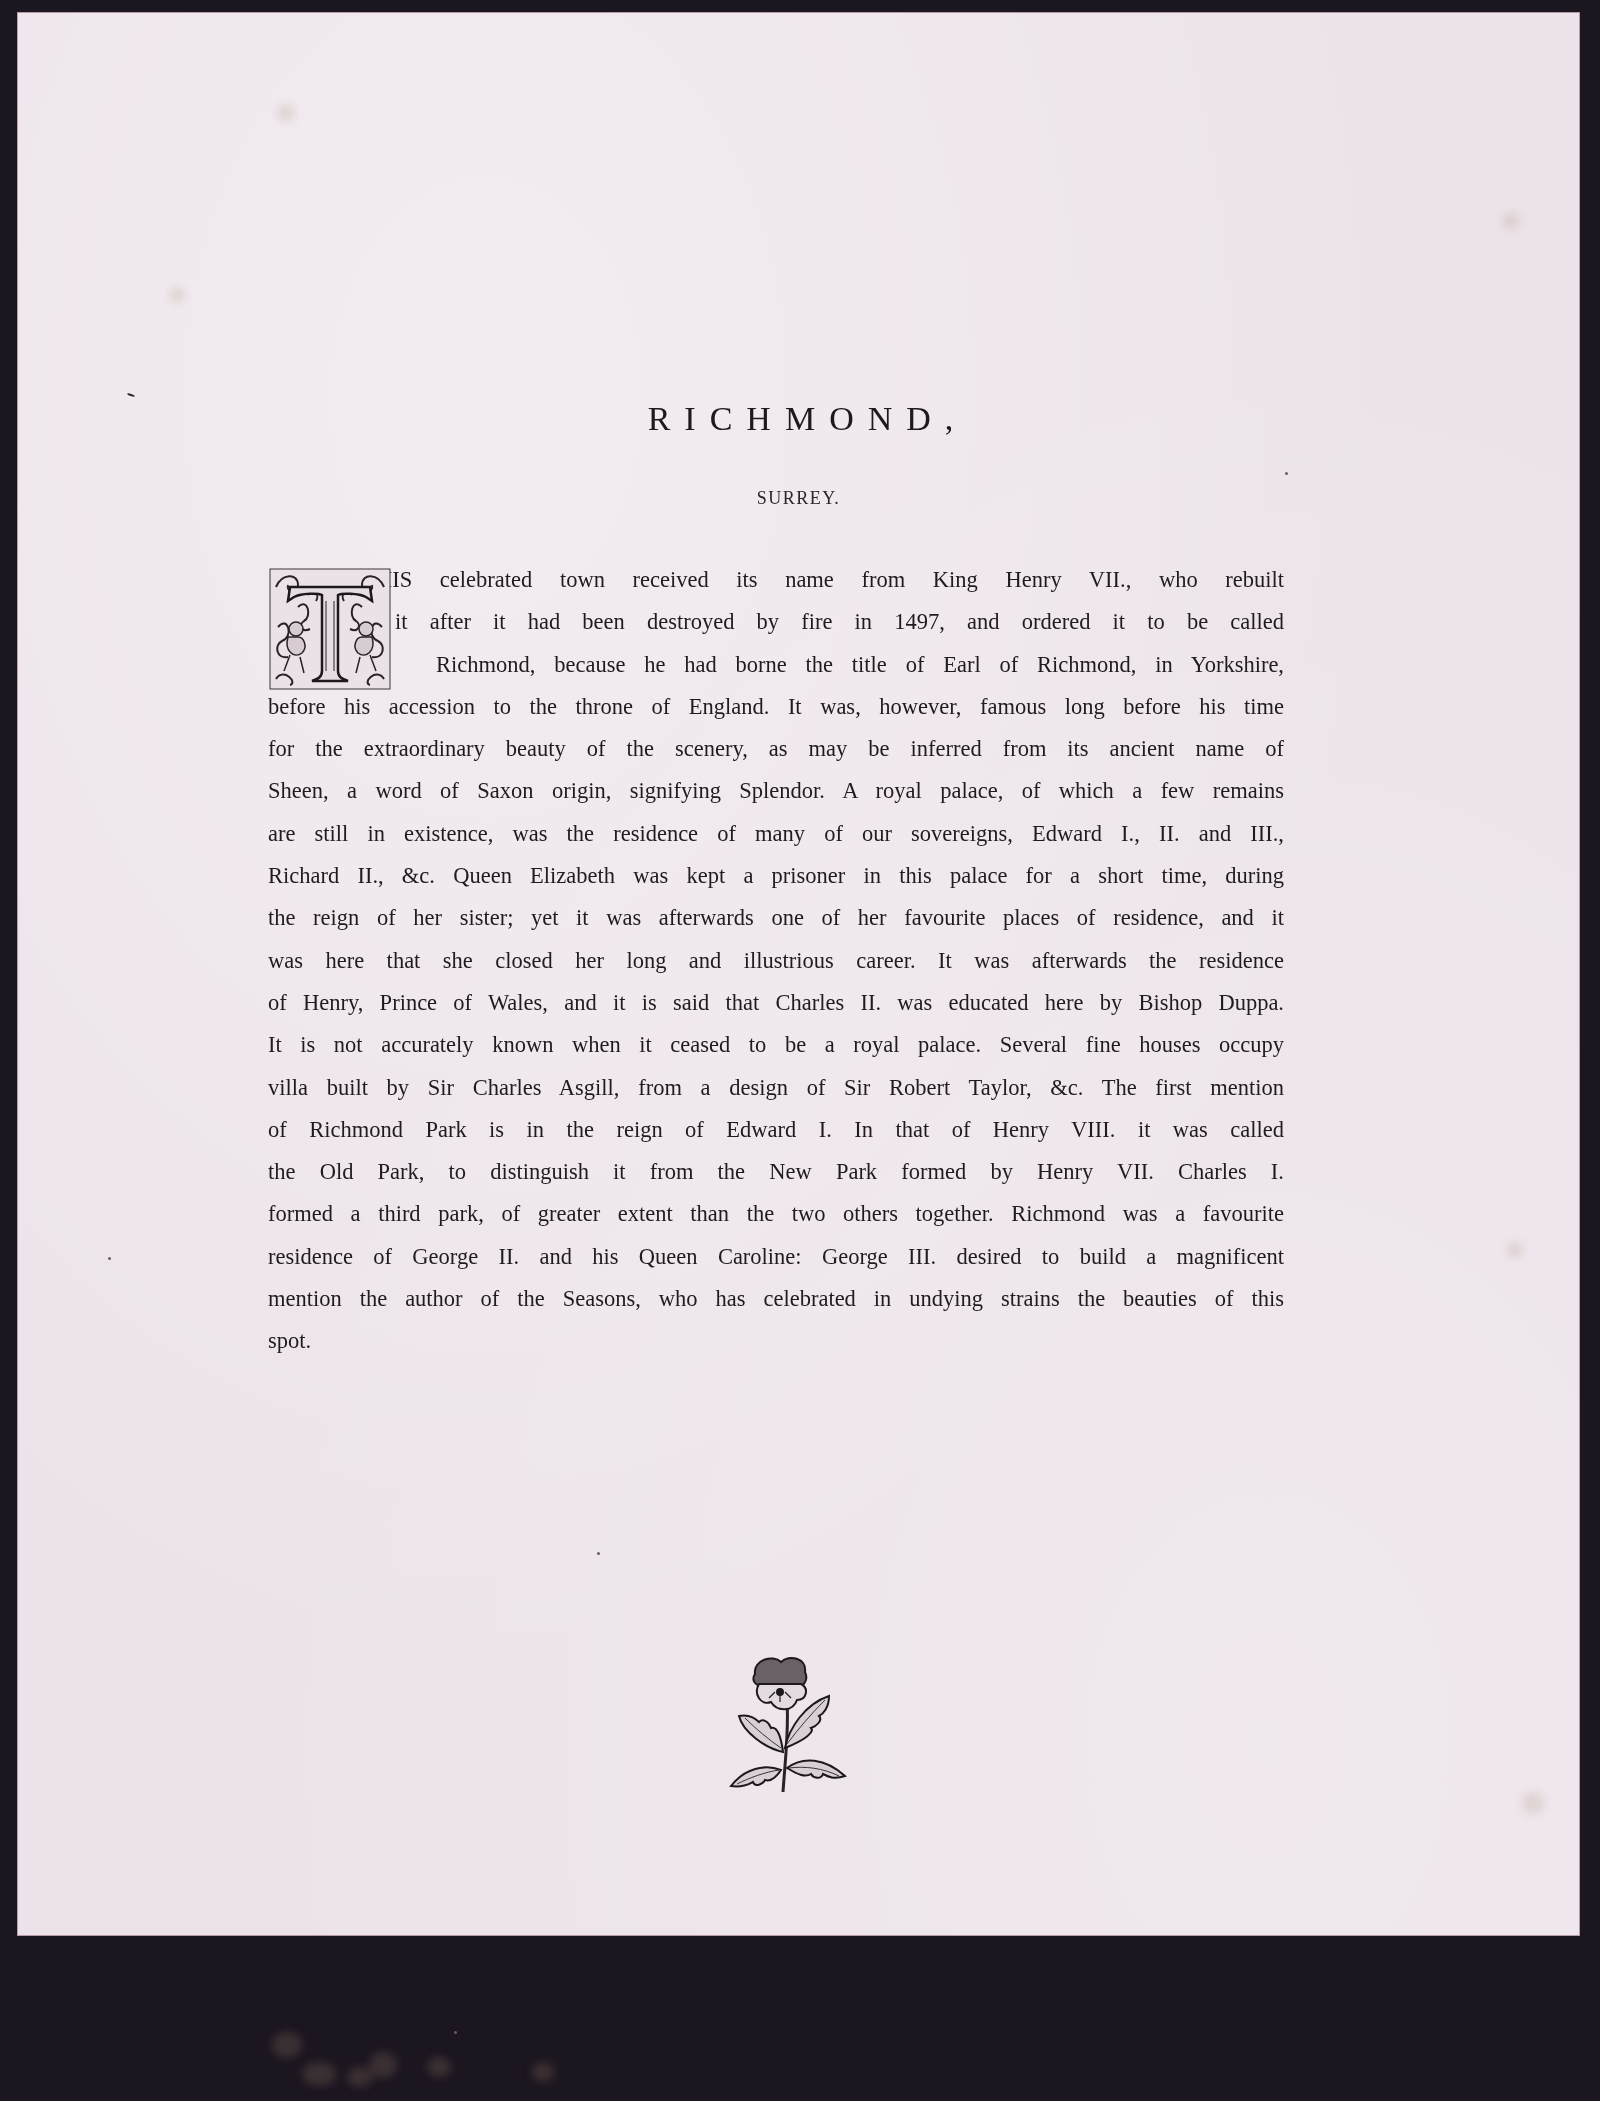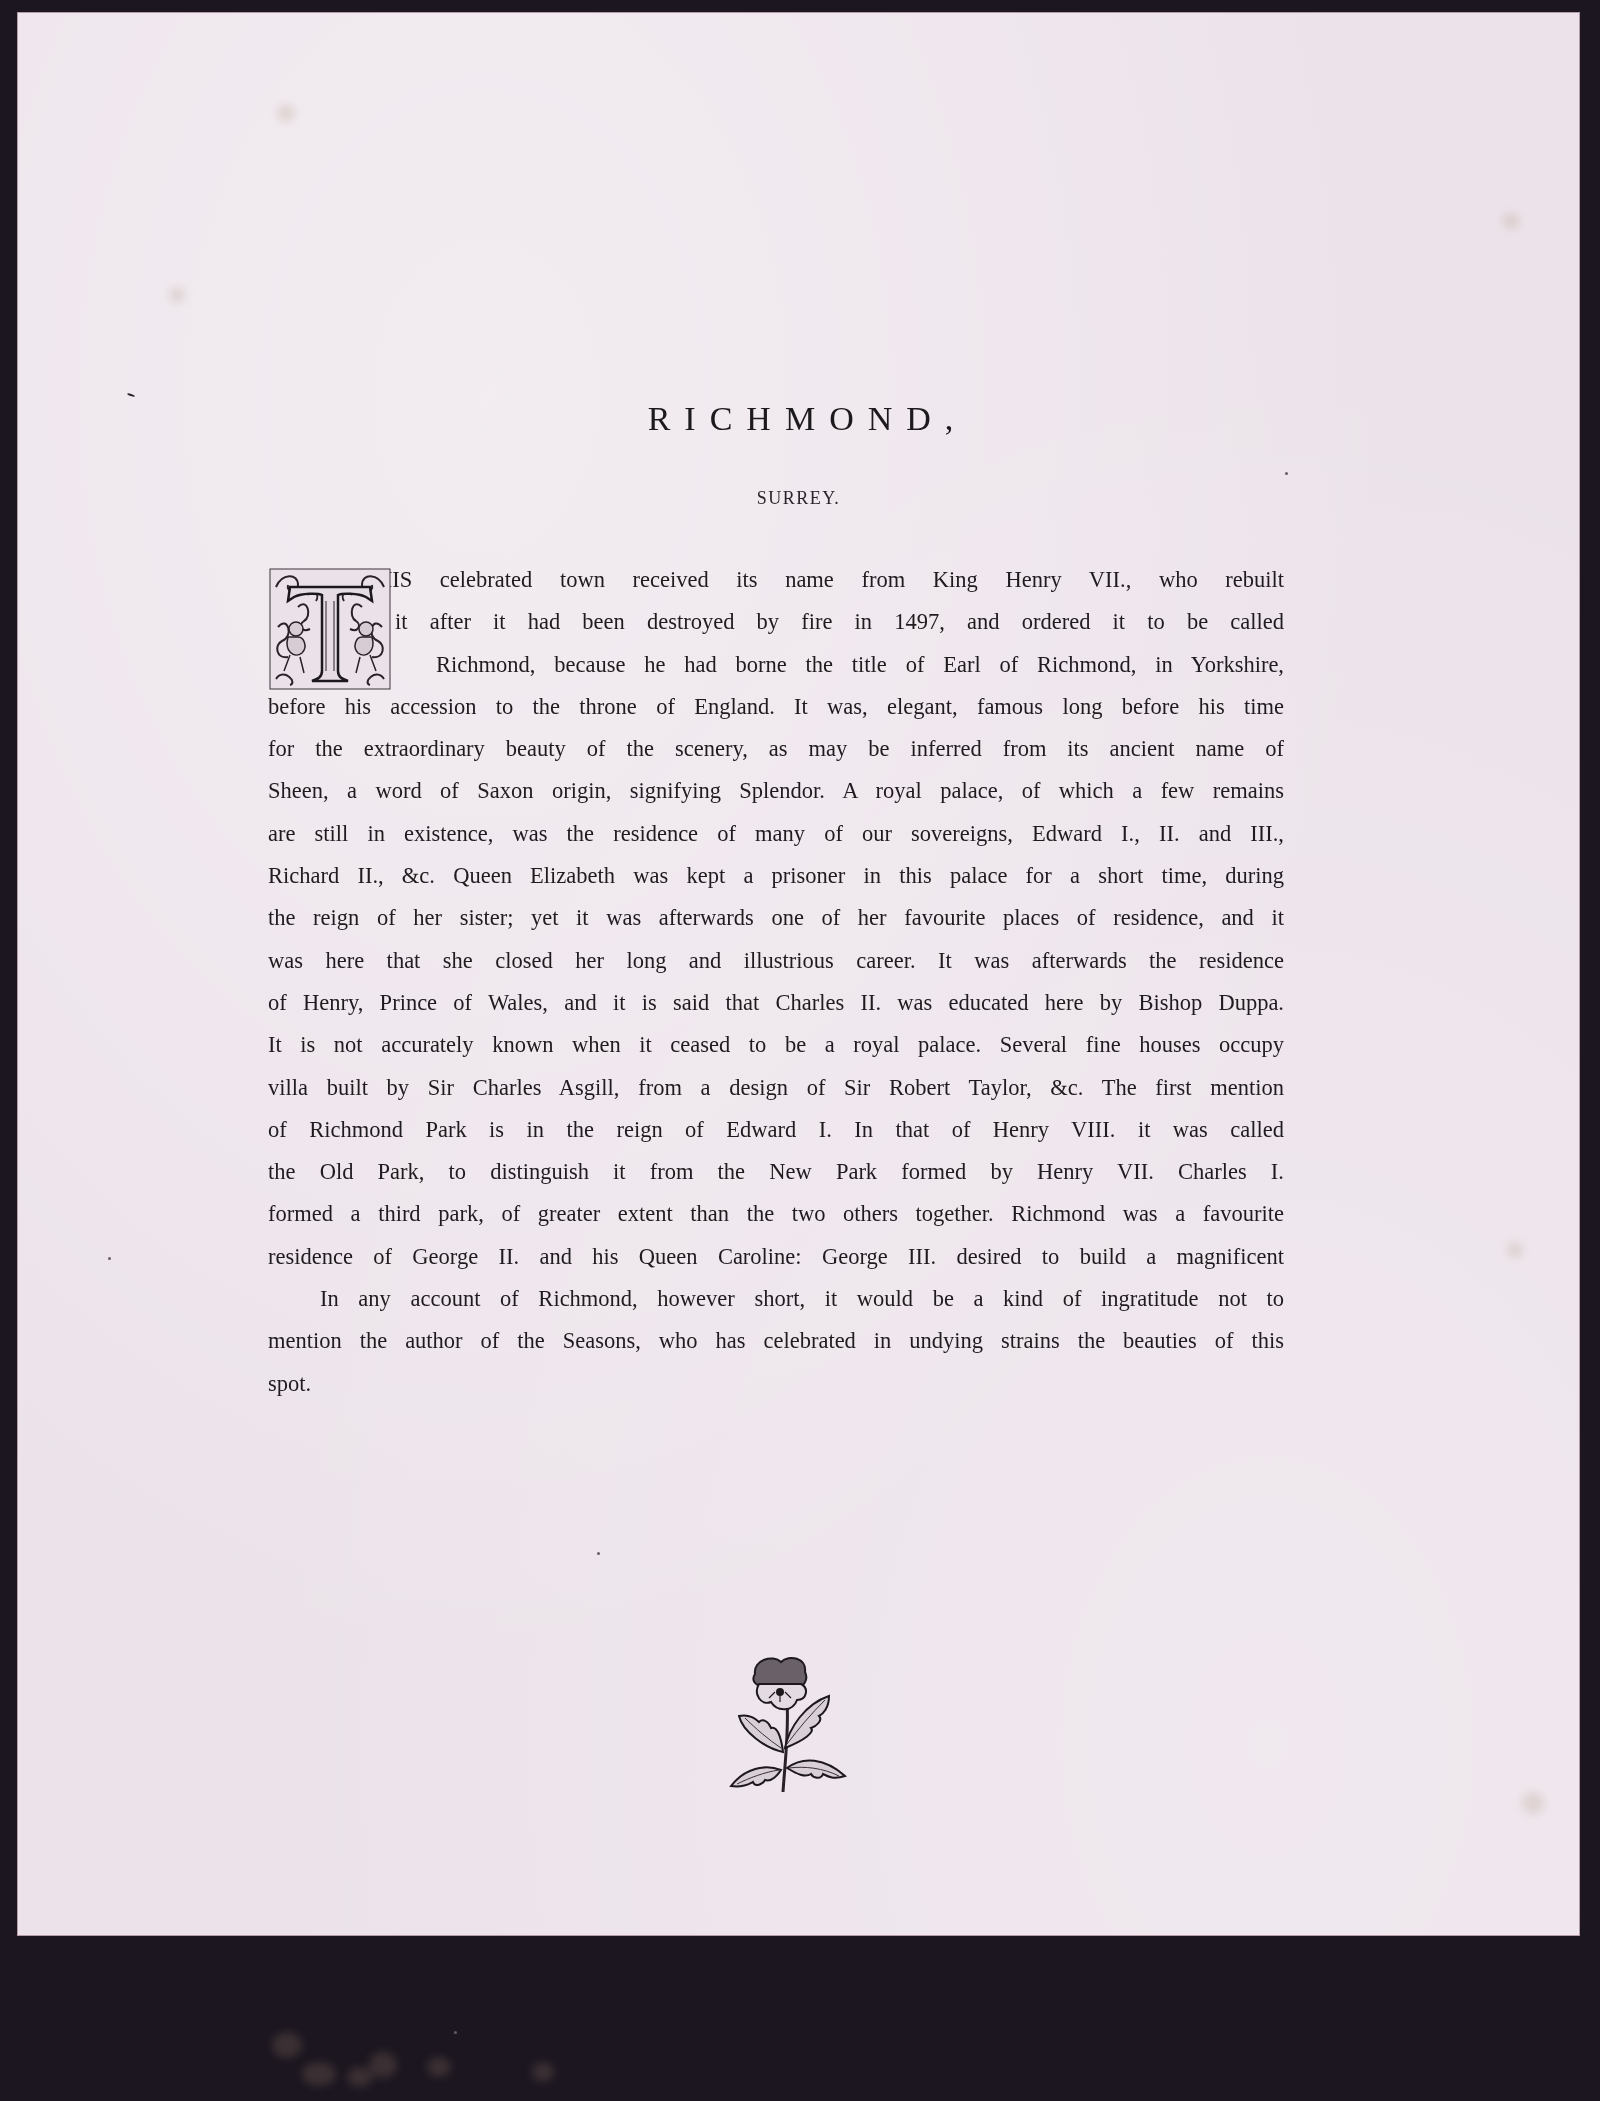--- a/index.html
+++ b/index.html
@@ -133,37 +133,36 @@
         <g fill="#e6dde4" stroke="#1d181c" stroke-width="2.5">
           <path d="M22 20 L 102 20 L 104 34 L 98 30 C 90 26, 74 26, 70 28 L 70 104 C 70 110, 74 112, 80 114 L 44 114 C 50 112, 54 110, 54 104 L 54 28 C 50 26, 34 26, 26 30 L 20 34 Z"></path>
         </g>
         <g stroke="#2a2228" stroke-width="1" fill="none">
           <path d="M58 34 L 58 104 M 66 34 L 66 104"></path>
         </g>
       </svg>
       <span class="line indent-drop" style="margin-left:108px;">HIS celebrated town received its name from King Henry VII., who rebuilt</span>
       <span class="line indent-drop" style="margin-left:127px;">it after it had been destroyed by fire in 1497, and ordered it to be called</span>
       <span class="line indent-drop" style="margin-left:168px;">Richmond, because he had borne the title of Earl of Richmond, in Yorkshire,</span>
-      <span class="line">before his accession to the throne of England. It was, elegant, famous long before his time</span>
+      <span class="line">before his accession to the throne of England. It was, however, famous long before his time</span>
       <span class="line">for the extraordinary beauty of the scenery, as may be inferred from its ancient name of</span>
       <span class="line">Sheen, a word of Saxon origin, signifying Splendor. A royal palace, of which a few remains</span>
       <span class="line">are still in existence, was the residence of many of our sovereigns, Edward I., II. and III.,</span>
       <span class="line">Richard II., &amp;c. Queen Elizabeth was kept a prisoner in this palace for a short time, during</span>
       <span class="line">the reign of her sister; yet it was afterwards one of her favourite places of residence, and it</span>
       <span class="line">was here that she closed her long and illustrious career. It was afterwards the residence</span>
       <span class="line">of Henry, Prince of Wales, and it is said that Charles II. was educated here by Bishop Duppa.</span>
       <span class="line">It is not accurately known when it ceased to be a royal palace. Several fine houses occupy</span>
       <span class="line">villa built by Sir Charles Asgill, from a design of Sir Robert Taylor, &amp;c. The first mention</span>
       <span class="line">of Richmond Park is in the reign of Edward I. In that of Henry VIII. it was called</span>
       <span class="line">the Old Park, to distinguish it from the New Park formed by Henry VII. Charles I.</span>
       <span class="line">formed a third park, of greater extent than the two others together. Richmond was a favourite</span>
       <span class="line">residence of George II. and his Queen Caroline: George III. desired to build a magnificent</span>
     </div>
     <div class="para">
-      <span class="line para-indent">In any account of Richmond, however short, it would be a kind of ingratitude not to</span>
       <span class="line">mention the author of the Seasons, who has celebrated in undying strains the beauties of this</span>
       <span class="line last">spot.</span>
     </div>
   </div>
 
   <svg class="vignette" viewBox="0 0 130 150" xmlns="http://www.w3.org/2000/svg">
 
     <path d="M62 48 C 64 80, 60 110, 58 140" fill="none" stroke="#2a2228" stroke-width="3"></path>
 
     <g stroke="#1d181c" stroke-width="2">

